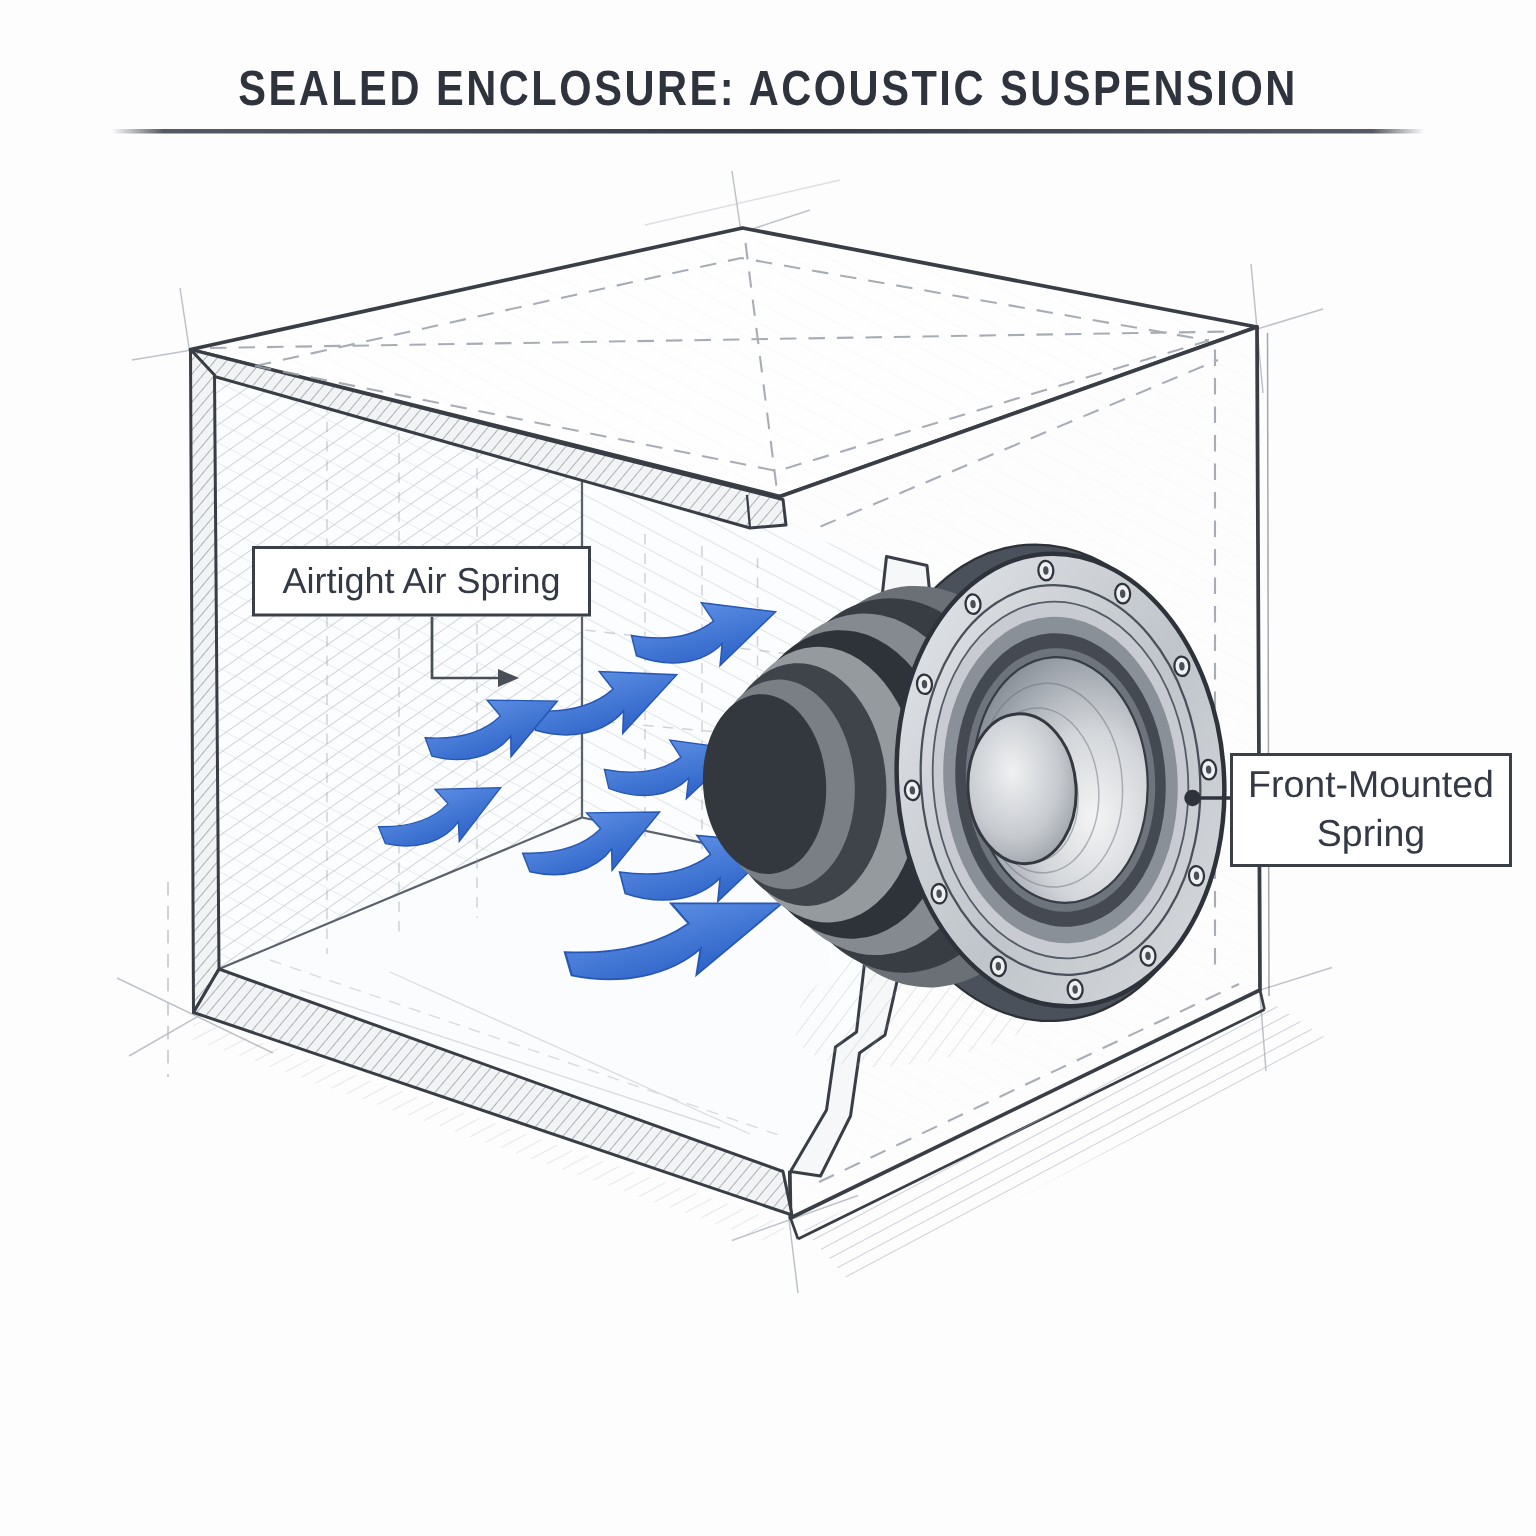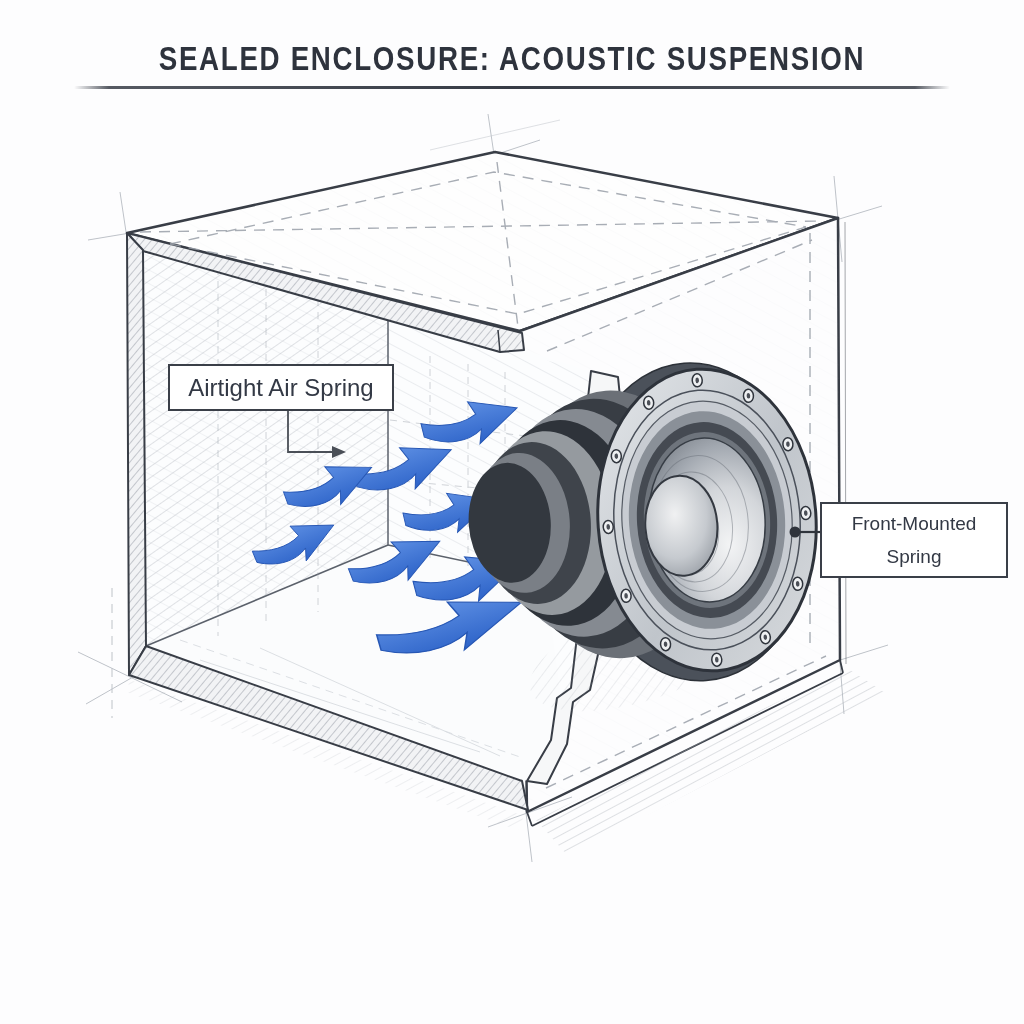--- a/index.html
+++ b/index.html
@@ -21,21 +21,21 @@
     background:linear-gradient(90deg,rgba(56,61,71,0) 0%,rgba(56,61,71,.85) 4%,#363b45 50%,rgba(56,61,71,.85) 96%,rgba(56,61,71,0) 100%);
     border-radius:2px;
   }
   .sketch{position:absolute;left:0;top:0;}
   .callout{
     position:absolute;background:#ffffff;border:2px solid #3a3f48;
     display:flex;flex-direction:column;align-items:center;justify-content:center;
     color:#333945;text-align:left;box-sizing:border-box;
   }
   .callout-air{left:168px;top:364px;width:226px;height:47px;font-size:24px;}
-  .callout-driver{left:820px;top:502px;width:188px;height:76px;font-size:19px;line-height:33px;}
+  .callout-driver{left:820px;top:502px;width:188px;height:76px;font-size:25px;line-height:33px;}
 </style>
 </head>
 <body>
 
 <svg class="sketch" width="1024" height="1024" viewBox="0 0 1024 1024">
   <defs>
     <pattern id="pHatchDense" width="6" height="6" patternUnits="userSpaceOnUse" patternTransform="rotate(40)">
       <rect width="6" height="6" fill="#f2f3f5"></rect>
       <line x1="0" y1="0" x2="0" y2="6" stroke="#8a9098" stroke-width="0.9"></line>
     </pattern>

